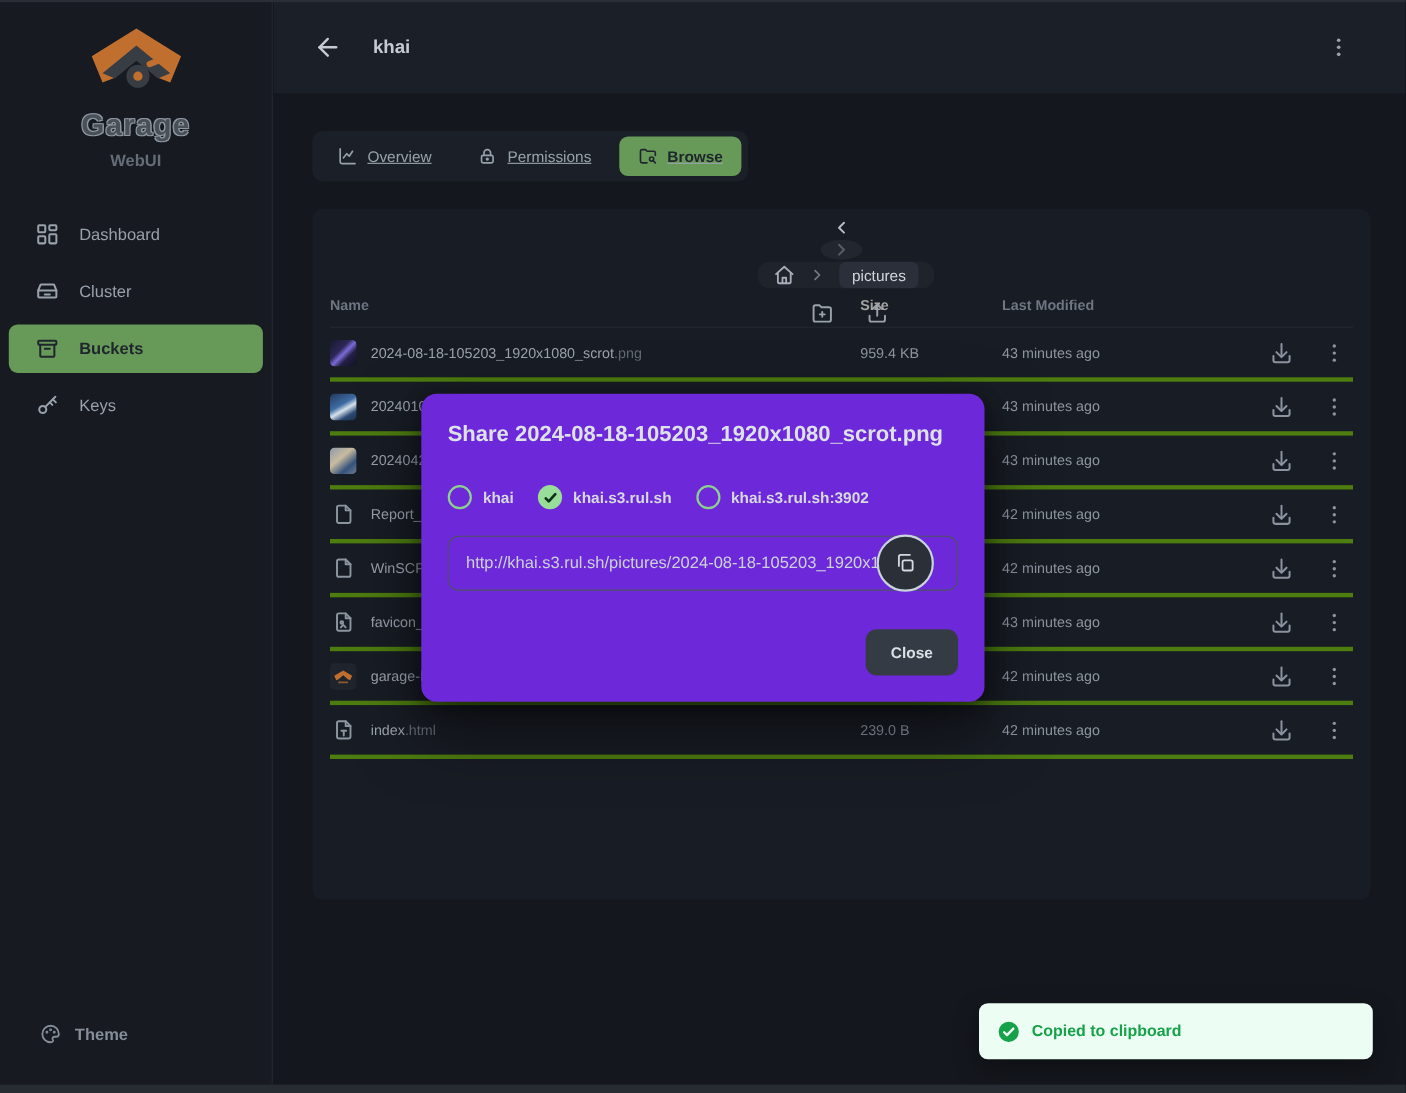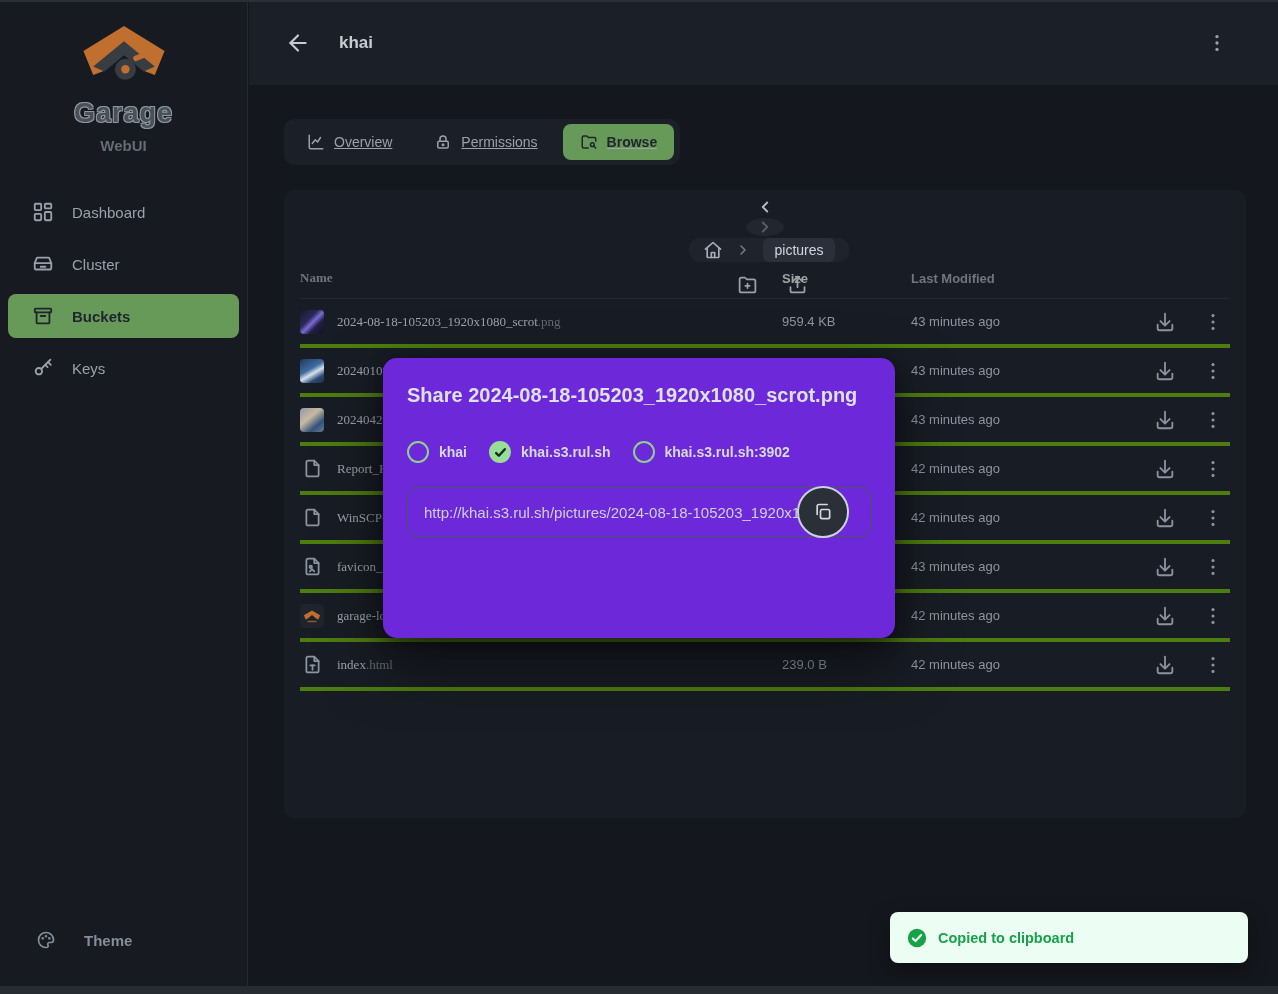--- a/index.html
+++ b/index.html
@@ -25,21 +25,21 @@
   }
   .logo-sub { margin-top:8px; font-size:15px; font-weight:700; color:#646c76; }
   .nav { margin-top:36px; display:flex; flex-direction:column; gap:8px; }
   .nav-item {
     display:flex; align-items:center; gap:18px; height:44px; margin:0 8px; padding:0 24px;
     border-radius:8px; color:#99a1ab; font-size:15px; cursor:pointer;
   }
   .nav-item .nav-icon { width:22px; height:22px; display:flex; }
   .nav-item.active { background:#679a58; color:#20262e; font-weight:600; }
   .sidebar-footer { margin-top:auto; padding:0 36px 36px; }
-  .theme-btn { display:flex; align-items:center; gap:28px; color:#848d98; font-size:15px; font-weight:600; cursor:pointer; }
+  .theme-btn { display:flex; align-items:center; gap:12px; color:#848d98; font-size:15px; font-weight:600; cursor:pointer; }
 
   
   .main-header {
     position:absolute; left:249px; top:0; right:0; height:85px; background:#1b1f27;
     display:flex; align-items:center; padding:0 50px 0 36px; z-index:5;
   }
   .back-arrow { width:26px; height:26px; color:#c6cbd2; display:flex; cursor:pointer; }
   .page-title { margin-left:28px; font-size:17px; font-weight:600; color:#c6cbd2; }
   .header-kebab { margin-left:auto; width:22px; height:22px; color:#9aa2ad; display:flex; cursor:pointer; }
 
@@ -75,21 +75,21 @@
     font-size:14px; cursor:pointer;
   }
   .tool-icons { display:flex; align-items:center; gap:10px; margin-left:14px; }
   .tool-btn { width:40px; height:40px; display:flex; align-items:center; justify-content:center; color:#9aa2ad; cursor:pointer; border-radius:8px; }
   .tool-btn svg { width:21px; height:21px; }
 
   .file-table { margin-top:10px; }
   .t-head { display:flex; align-items:center; padding:10px 0 12px; border-bottom:1px solid #232832;
             color:#6e7682; font-size:13px; font-weight:700; }
   .t-row { display:flex; align-items:center; height:49px; border-bottom:4px solid #4d7c0f; font-size:13px; }
-  .col-name { flex:1; display:flex; align-items:center; gap:13px; min-width:0;font-family:Liberation Serif, serif; }
+  .col-name { flex:1; display:flex; align-items:center; gap:13px; min-width:0; }
   .col-size { width:129px; color:#8d95a0; }
   .col-time { width:230px; color:#8d95a0; }
   .col-actions { width:89px; display:flex; align-items:center; justify-content:flex-end; gap:26px; padding-right:6px; }
   .fname { color:#9aa2ad; white-space:nowrap; overflow:hidden; }
   .fext { color:#626a75; }
   .ficon { width:24px; height:24px; flex:none; display:flex; align-items:center; justify-content:center; color:#8d95a0; }
   .ficon svg { width:21px; height:21px; }
   .thumb { width:24px; height:24px; border-radius:4px; flex:none; }
   .thumb-1 { background:linear-gradient(135deg,#16182e 0%,#2d2858 38%,#7a6bd6 52%,#241f47 68%,#101224 100%); }
   .thumb-2 { background:linear-gradient(150deg,#23395c 0%,#3e6ca3 42%,#d7e2ec 58%,#2c4a74 78%,#1d3250 100%); }
@@ -577,20 +577,23 @@
     </div>
     <div class="url-row">
       <input class="url-input" type="text" readonly="" value="http://khai.s3.rul.sh/pictures/2024-08-18-105203_1920x1080_scrot.png" style="">
       <span class="copy-btn">
         <svg viewBox="0 0 24 24" fill="none" stroke="currentColor" stroke-width="2" stroke-linecap="round" stroke-linejoin="round">
             <rect x="9" y="9" width="11" height="11" rx="2"></rect>
             <path d="M5 15V5a2 2 0 0 1 2-2h10"></path>
           </svg>
       </span>
     </div>
+    <div class="modal-footer">
+      <button class="close-btn">Close</button>
+    </div>
   </div>
 
   <div class="toast">
     <span class="toast-icon">
       <svg viewBox="0 0 24 24">
           <circle cx="12" cy="12" r="11" fill="#17a24a"></circle>
           <path d="M7 12.5l3.2 3.2L17 8.5" fill="none" stroke="#ecfdf3" stroke-width="2.6" stroke-linecap="round" stroke-linejoin="round"></path>
         </svg>
     </span>
     <span class="toast-text">Copied to clipboard</span>

